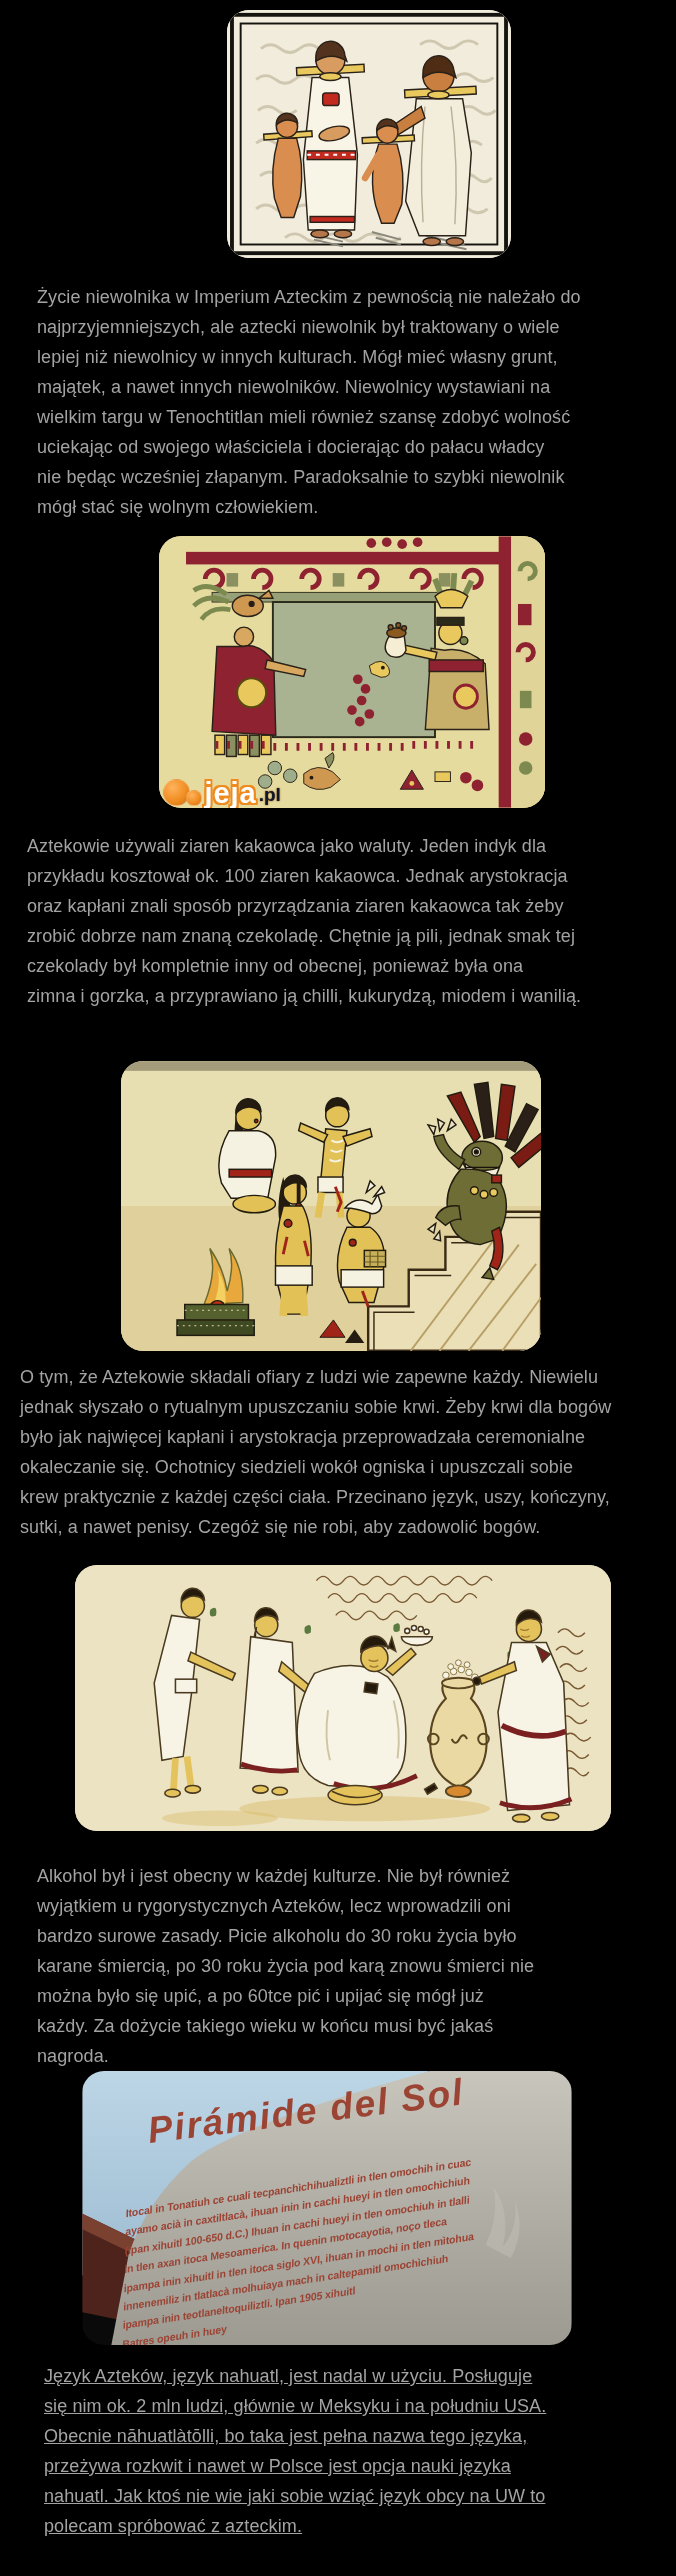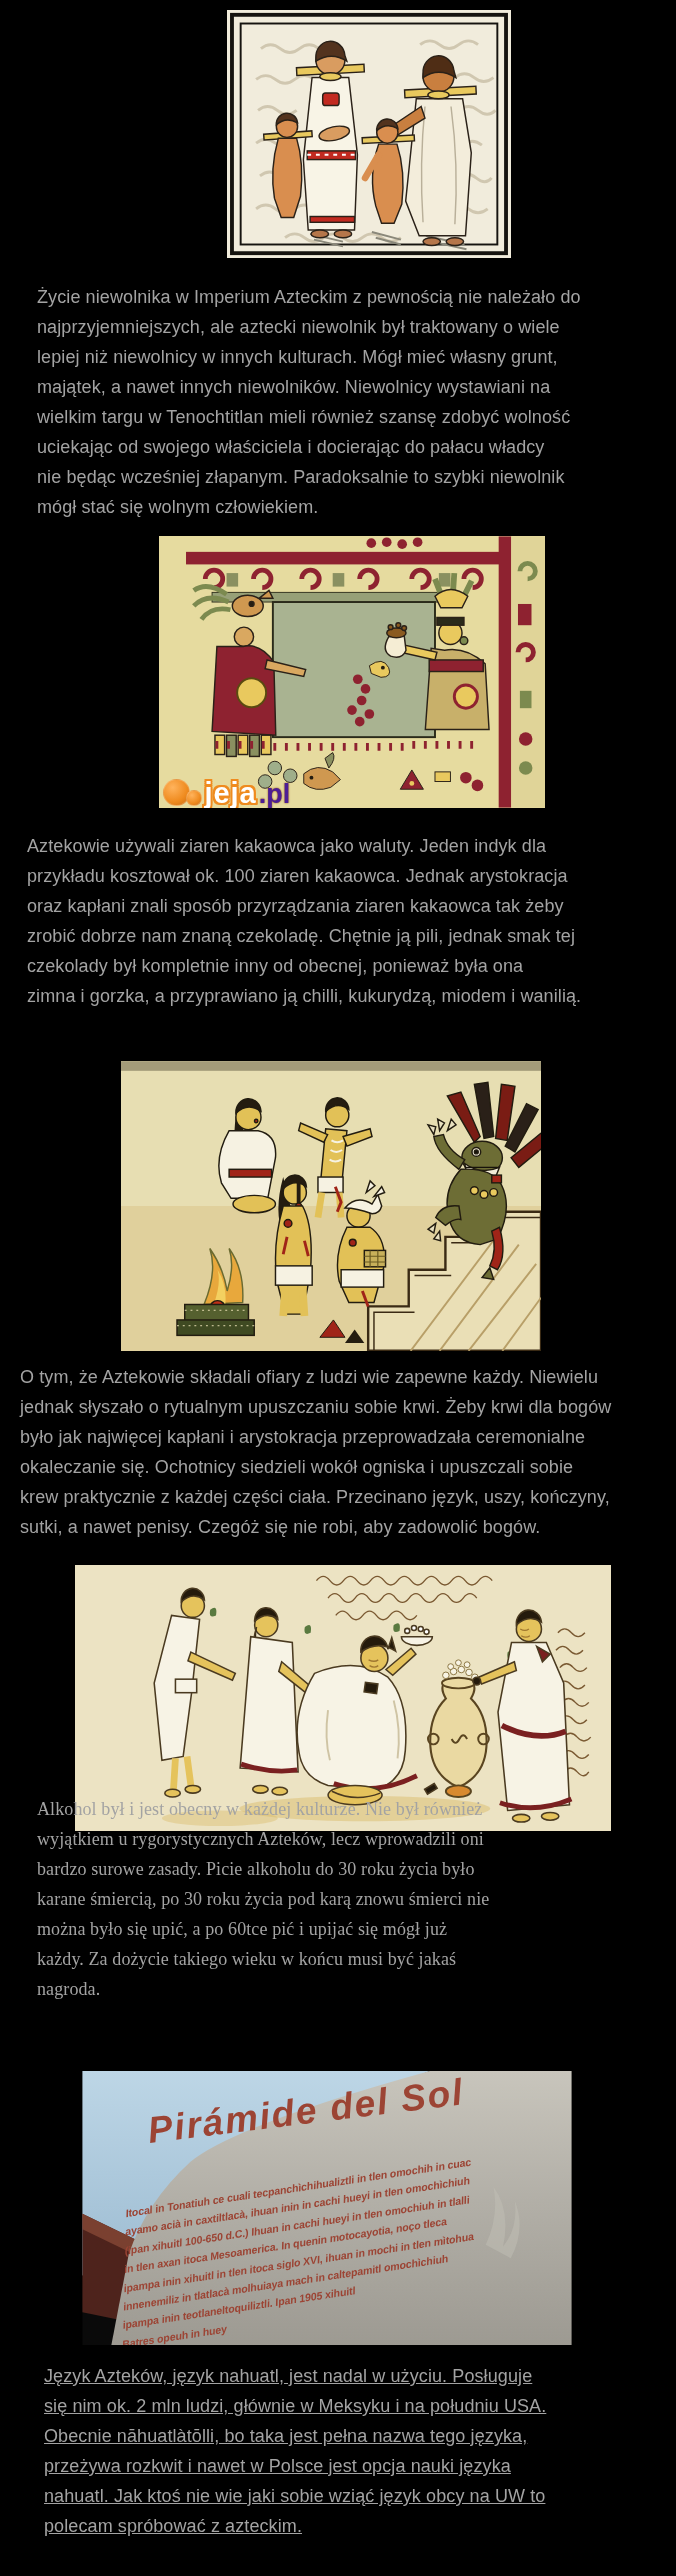--- a/index.html
+++ b/index.html
@@ -4,35 +4,35 @@
 <style>
   html,body{margin:0;padding:0;background:#000;}
   .page{
     position:relative;width:676px;height:2576px;background:#000;
     overflow:hidden;font-family:"Liberation Sans",sans-serif;
   }
   .para{
     position:absolute;color:#a3a3a3;font-size:18px;line-height:30px;
     letter-spacing:0.1px;white-space:pre-line;
   }
-  figure{position:absolute;margin:0;overflow:hidden;}
+  figure{position:absolute;margin:0;overflow:hidden;border-radius:22px;}
   figure svg{display:block;}
   
   .watermark{
     position:absolute;left:3.9px;bottom:1.9px;display:flex;align-items:flex-end;gap:1.9px;
   }
   .wm-circle{border-radius:50%;background:radial-gradient(circle at 35% 30%,#ffb35c,#ef8b1f 60%,#c96a10);border:1.9px solid #fff3;}
   .wm-big{width:25px;height:25px;}
   .wm-small{width:14.5px;height:14.5px;margin-left:-5.8px;}
   .wm-text{
     font-weight:bold;font-size:29px;line-height:25px;color:#fff;letter-spacing:1px;
     text-shadow:-1.9px 0 0 #ef8b1f,1.9px 0 0 #ef8b1f,0 -1.9px 0 #ef8b1f,0 1.9px 0 #ef8b1f,
       -1.9px -1.9px 0 #ef8b1f,1.9px 1.9px 0 #ef8b1f,-1.9px 1.9px 0 #ef8b1f,1.9px -1.9px 0 #ef8b1f;
   }
-  .wm-suffix{font-weight:bold;font-size:27px;line-height:23px;color:#4c1d95;text-shadow:0 0 1.9px #803f00;}
+  .wm-suffix{font-weight:bold;font-size:19px;line-height:23px;color:#0f172a;text-shadow:0 0 1.9px #803f00;}
   
   .sign-title{
     position:absolute;left:66px;top:39px;color:#9c4434;font-weight:bold;font-style:italic;
     font-size:37px;letter-spacing:1.9px;white-space:pre;
     transform:rotate(-7deg);transform-origin:0 50%;
   }
   .sign-lines{
     position:absolute;left:44px;top:133px;color:#9c4434;font-weight:bold;
     font-size:10.6px;line-height:18.4px;letter-spacing:-0.1px;white-space:pre;
     transform:rotate(-8.5deg) skewX(-10deg);transform-origin:0 0;
@@ -399,21 +399,21 @@
         <path d="M442,166 q36,18 66,6" fill="none" stroke="#7a2020" stroke-width="6"></path>
         <path d="M440,246 q36,12 74,-4" fill="none" stroke="#7a2020" stroke-width="5"></path>
         <path d="M455,100 L418,116 l3,7 36,-14 z" fill="#e5c35c"></path>
         <circle cx="416" cy="120" r="4" fill="#241a0c"></circle>
         <ellipse cx="462" cy="262" rx="9" ry="4" fill="#e5c35c"></ellipse>
           <ellipse cx="492" cy="260" rx="9" ry="4" fill="#e5c35c"></ellipse>
       </g>
     </svg>
   </figure>
 
-  <div class="para" style="left:37px;top:1794px;font-family:Liberation Serif, serif;">Alkohol był i jest obecny w każdej kulturze. Nie był również
+  <div class="para" style="left:37px;top:1861px;">Alkohol był i jest obecny w każdej kulturze. Nie był również
 wyjątkiem u rygorystycznych Azteków, lecz wprowadzili oni
 bardzo surowe zasady. Picie alkoholu do 30 roku życia było
 karane śmiercią, po 30 roku życia pod karą znowu śmierci nie
 można było się upić, a po 60tce pić i upijać się mógł już
 każdy. Za dożycie takiego wieku w końcu musi być jakaś
 nagroda.</div>
 
   <figure style="left:82px;top:2071px;width:490px;height:274px;background:#000;">
     <svg width="490" height="274" viewBox="0 0 507 284" style="position:absolute;left:0;top:0;">
       <defs>

